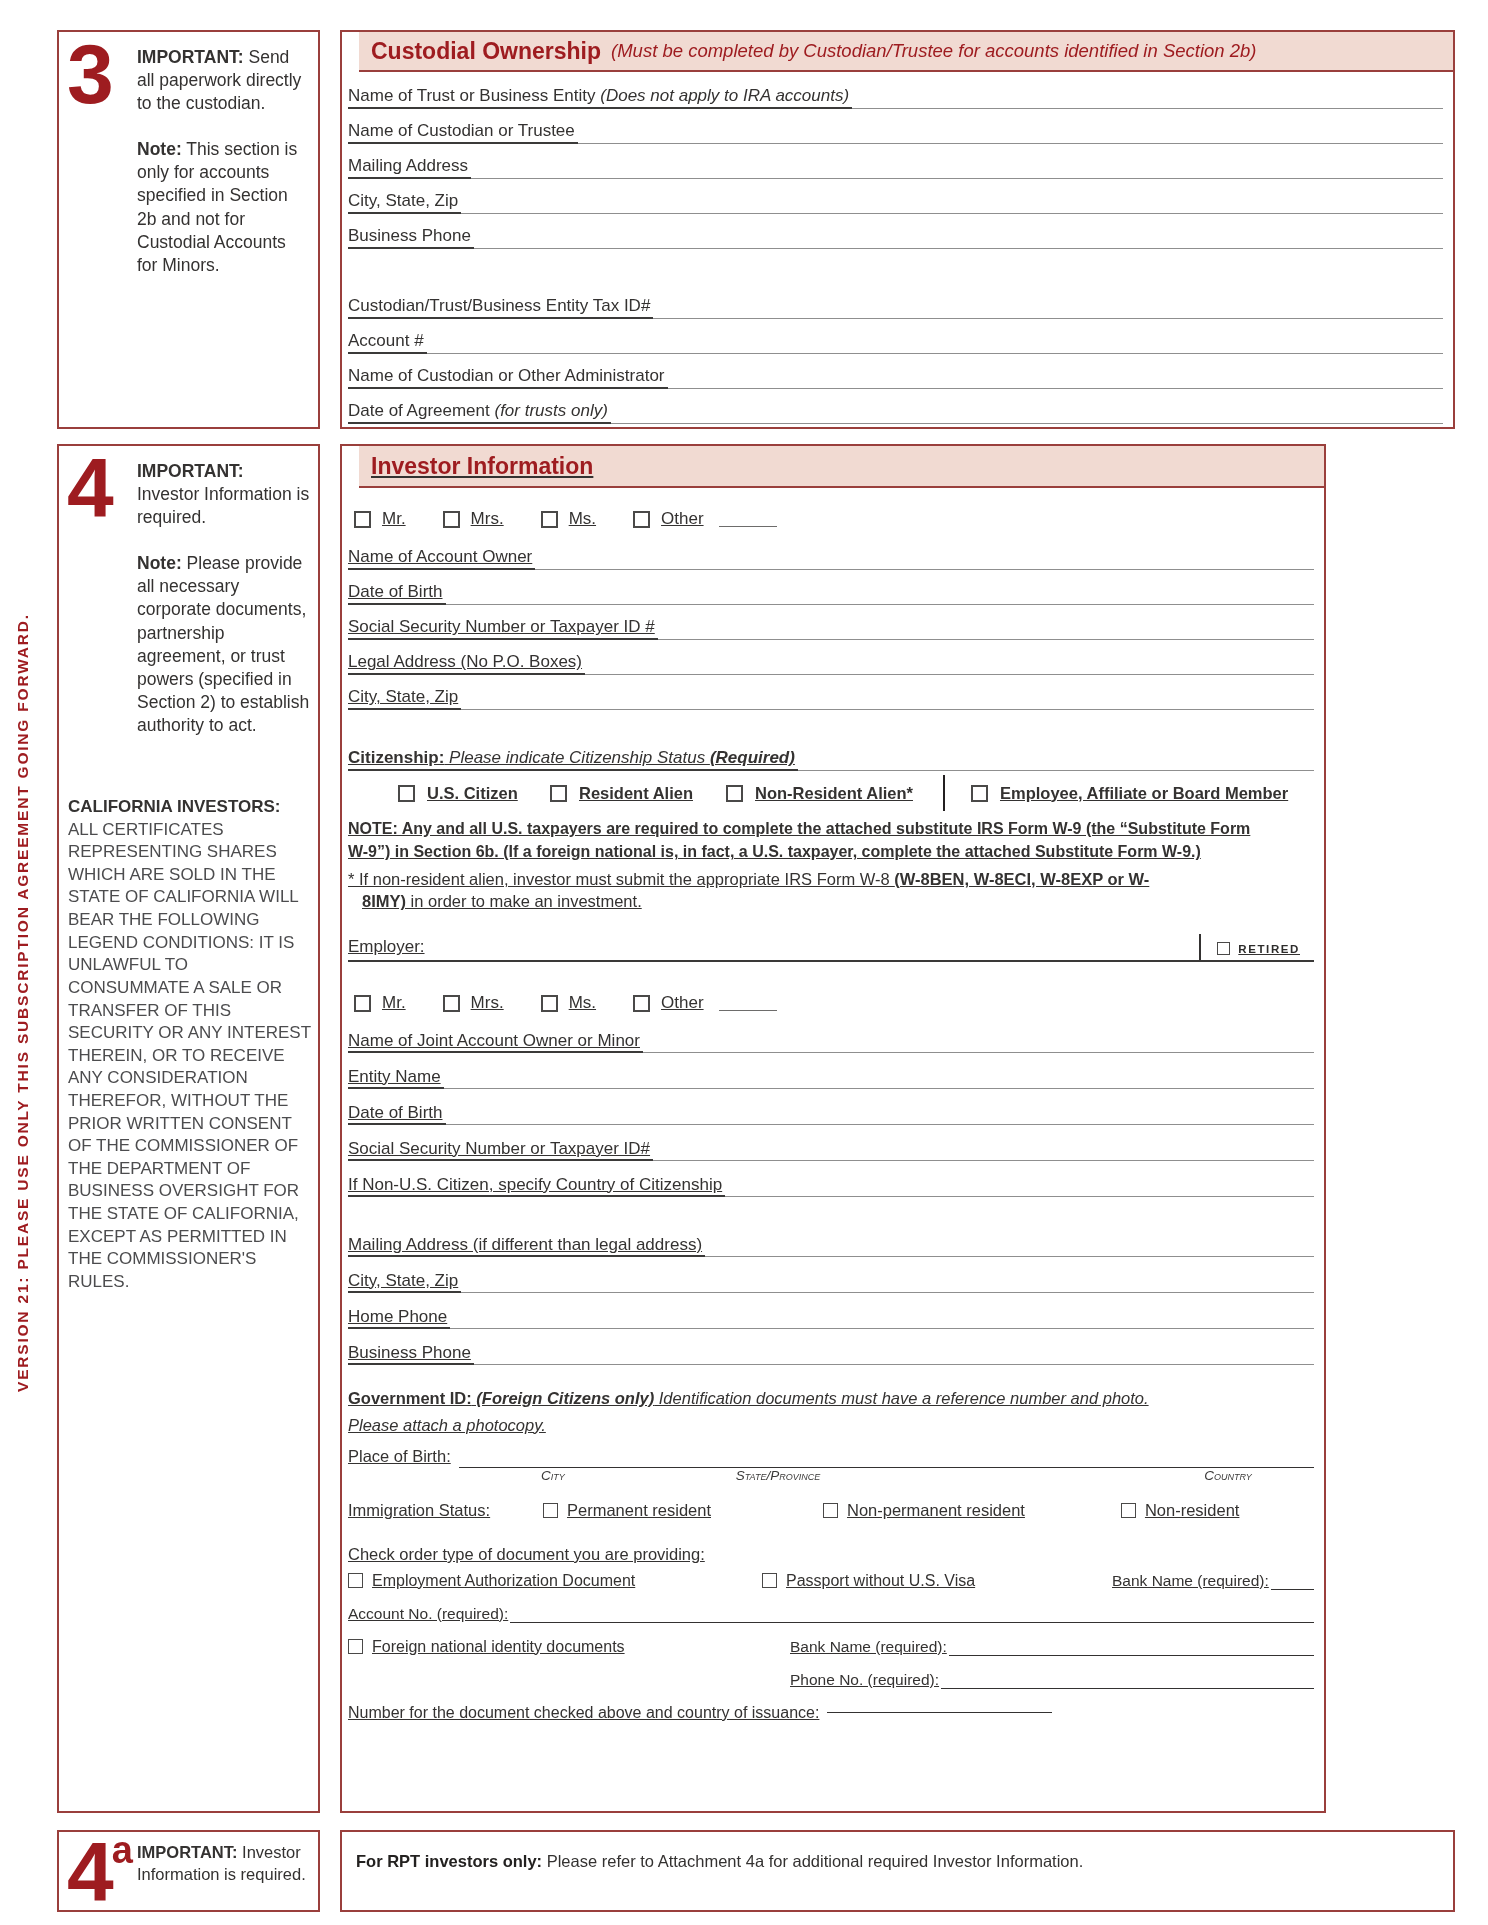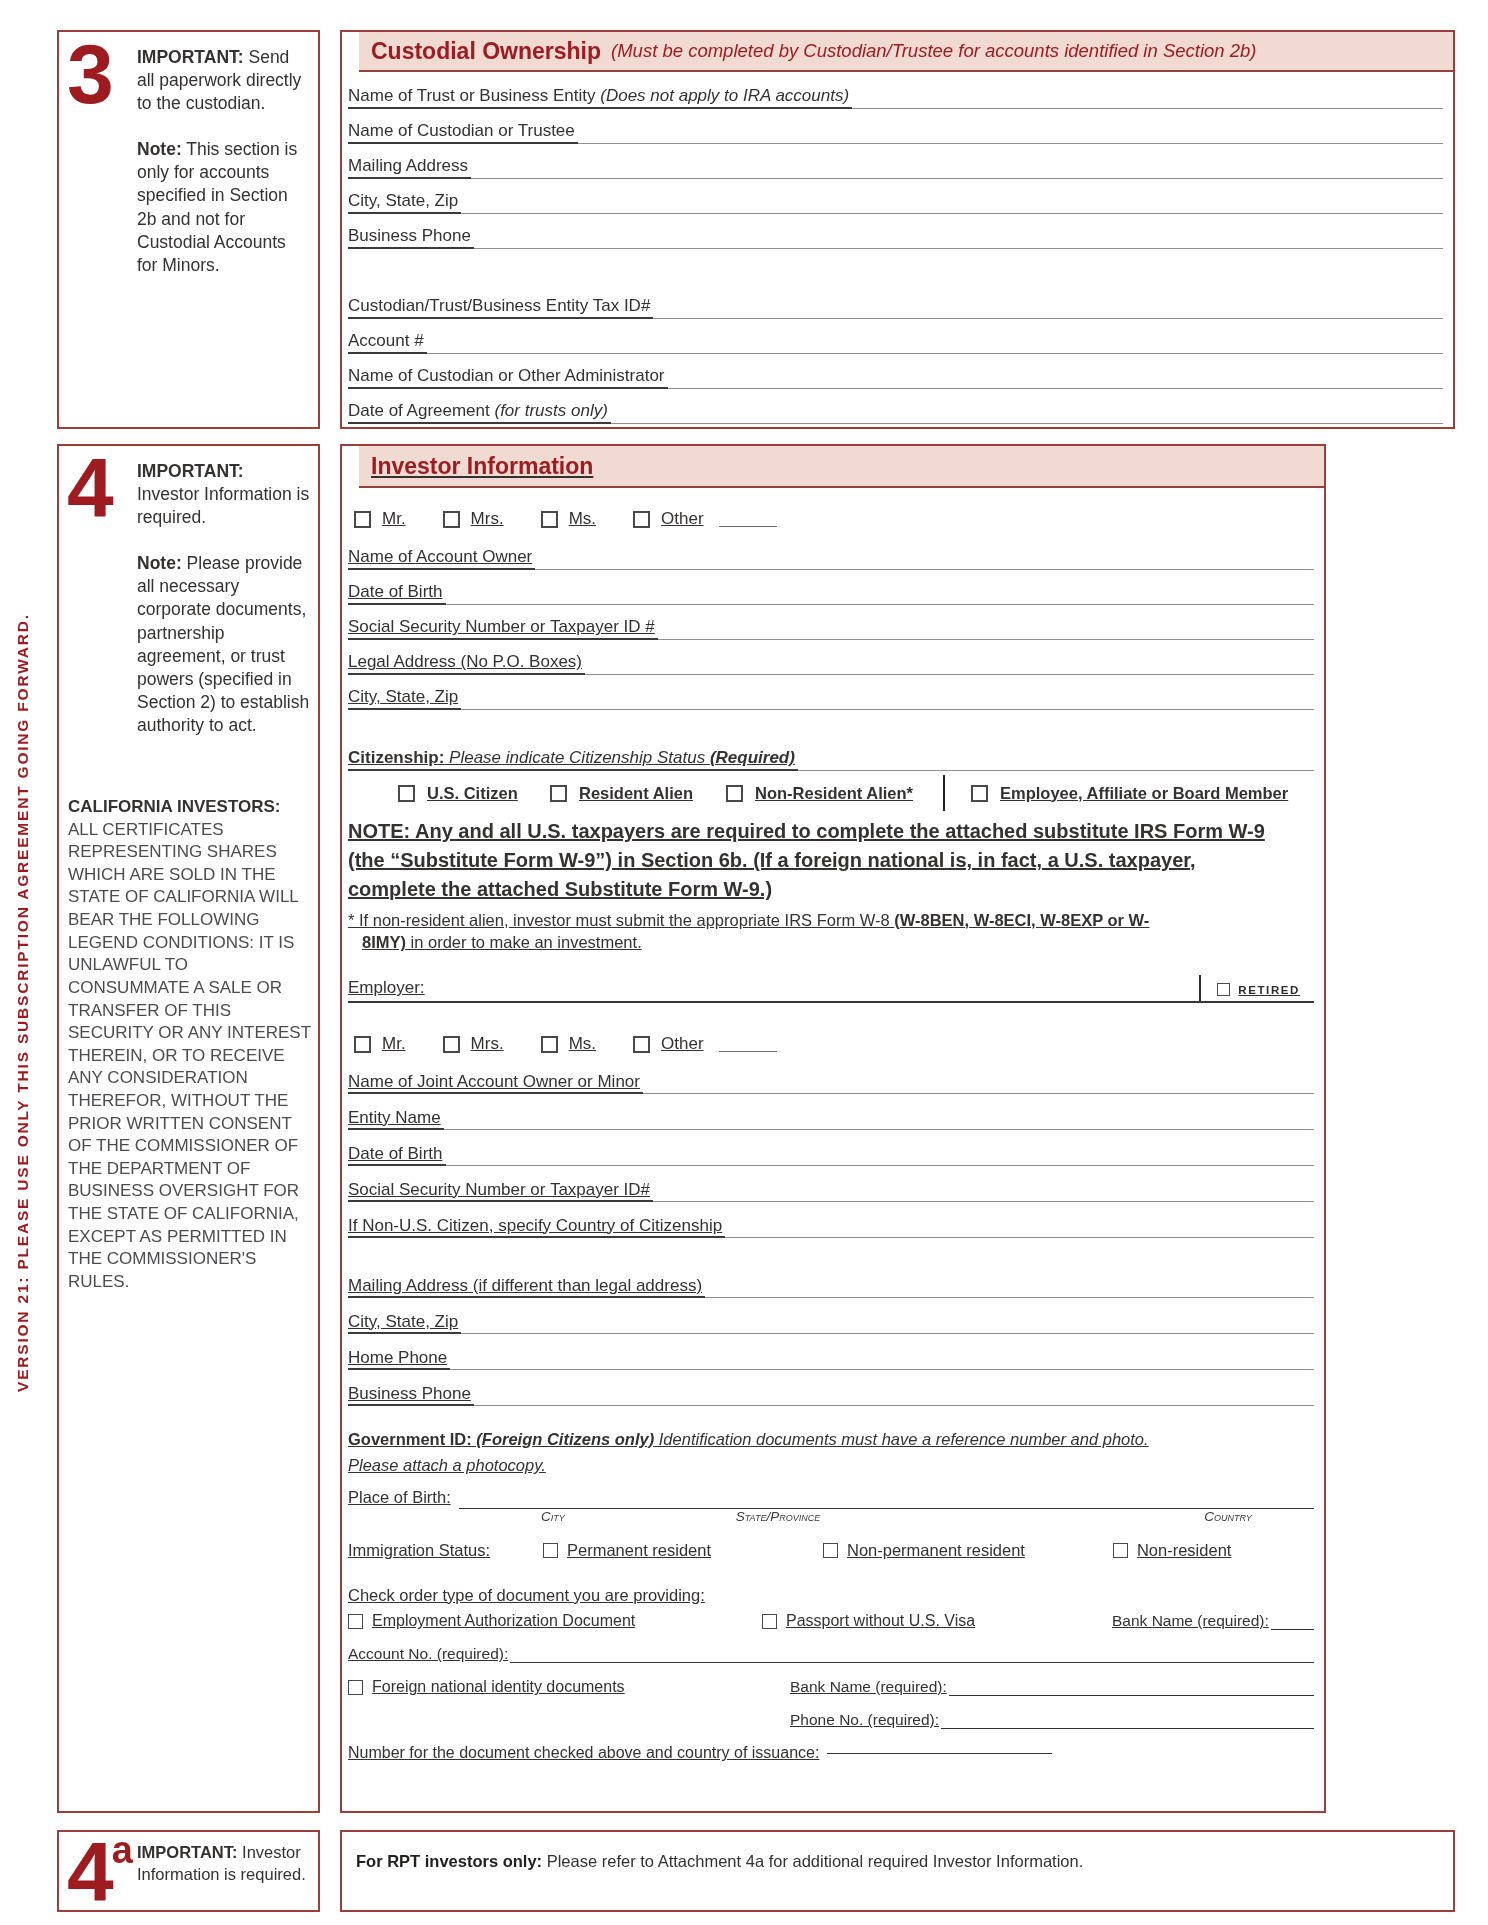--- a/index.html
+++ b/index.html
@@ -49,21 +49,21 @@
   .titles-row{height:28px;display:flex;align-items:center;gap:11px;font-size:17px;padding-left:6px;margin-top:17px;}
   .titles-row .gap{width:15px;}
   .other-line{display:inline-block;width:58px;border-bottom:1.5px solid #6d6c6b;height:14px;margin-left:4px;}
 
   .cit-row{height:28px;display:flex;align-items:center;margin-top:8px;padding-left:50px;font-size:16.5px;font-weight:bold;}
   .cit-item{display:flex;align-items:center;gap:12px;}
   .cit-i1{width:152px;} .cit-i2{width:176px;}
   .cit-div{width:2px;height:36px;background:#231f20;margin:0 26px 0 30px;flex:0 0 auto;}
   .cit-emp{margin-left:0;}
 
-  .note-para{font-size:20px;font-weight:bold;line-height:1.46;margin-top:10px;padding-right:44px;}
+  .note-para{font-size:16px;font-weight:bold;line-height:1.46;margin-top:10px;padding-right:44px;}
   .w8-para{font-size:16.5px;line-height:1.38;margin-top:4px;padding-left:14px;text-indent:-14px;padding-right:150px;}
 
   .employer-row{height:31px;display:flex;align-items:flex-end;border-bottom:2px solid #3a3938;margin-top:16px;font-size:17px;}
   .employer-row .lbl{padding-bottom:3px;}
   .vtick{border-left:2px solid #343231;height:26px;margin-left:auto;}
   .retired-cluster{display:flex;align-items:center;gap:8px;padding:0 14px 5px 16px;}
   .retired-lbl{font-size:11.5px;font-weight:bold;letter-spacing:1.6px;color:#2e2d2c;}
 
   .gov-para{font-size:16.5px;line-height:1.6;margin-top:20px;}
   .gov-para .bi{font-weight:bold;font-style:italic;}
@@ -323,21 +323,21 @@
       <div class="imm-row">
         <span class="imm-lbl">Immigration Status:</span>
         <span class="opt">
             <span class="cb sm"></span>
             <span>Permanent resident</span>
           </span>
         <span class="opt" style="margin-left:56px;">
             <span class="cb sm"></span>
             <span>Non-permanent resident</span>
           </span>
-        <span class="opt" style="margin-left:32px;">
+        <span class="opt" style="margin-left:40px;">
             <span class="cb sm"></span>
             <span>Non-resident</span>
           </span>
       </div>
 
       <div class="doc-head">Check order type of document you are providing:</div>
 
 
       <div class="doc-row">
         <span class="opt w414">

